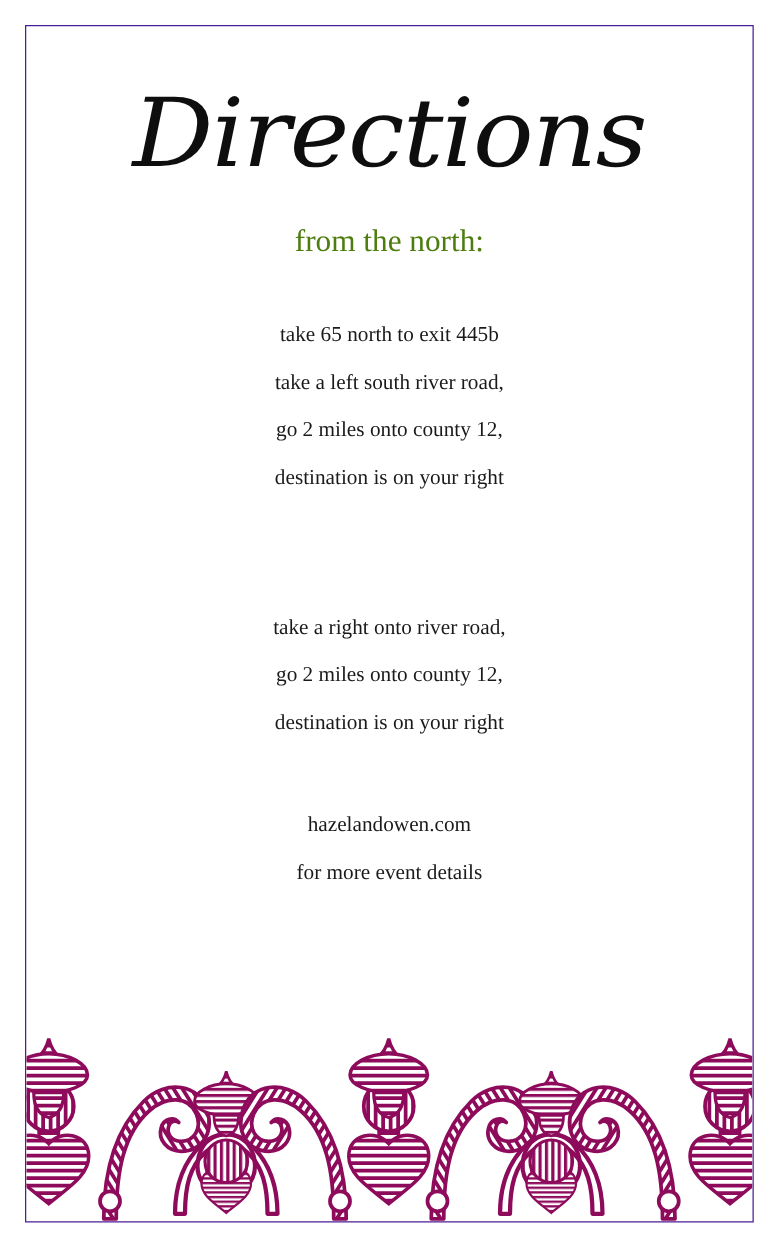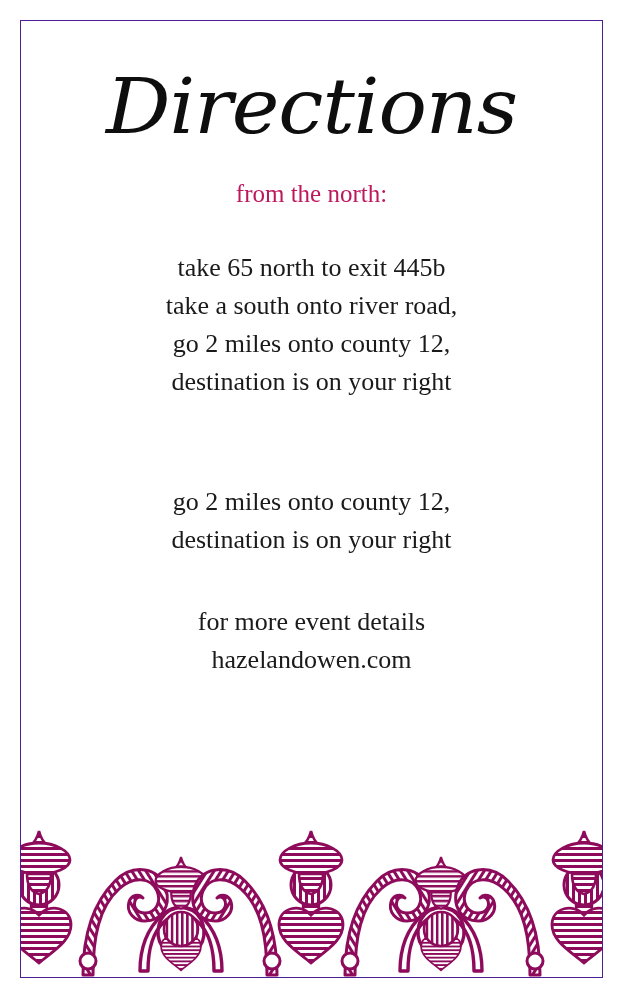--- a/index.html
+++ b/index.html
@@ -44,26 +44,26 @@
     letter-spacing: -1px;
     color: #0e0e0e;
     margin: 0;
     padding-top: 48px;
     transform: scaleX(1.06);
   }
 
   .heading {
     font-size: 25px;
     line-height: 1.2;
-    color: #be185d;
+    color: #4d7c0f;
     margin: 0;
   }
 
   .line {
-    font-size: 26px;
+    font-size: 17px;
     line-height: 38px;
     color: #1a1a1a;
     margin: 0;
     white-space: nowrap;
   }
 
   .block {
     margin: 0;
   }
 
@@ -96,38 +96,39 @@
   <div id="content">
 
     <h1 class="title">Directions</h1>
 
     <div class="sp-after-title"></div>
 
     <div class="block">
       <p class="heading">from the north:</p>
       <div class="sp-head-body"></div>
       <p class="line">take 65 north to exit 445b</p>
-      <p class="line">take a south onto river road,</p>
+      <p class="line">take a left south river road,</p>
       <p class="line">go 2 miles onto county 12,</p>
       <p class="line">destination is on your right</p>
     </div>
 
     <div class="sp-section"></div>
 
     <div class="block">
       <div class="sp-head-body"></div>
+      <p class="line">take a right onto river road,</p>
       <p class="line">go 2 miles onto county 12,</p>
       <p class="line">destination is on your right</p>
     </div>
 
     <div class="sp-before-web"></div>
 
     <div class="block">
+      <p class="line">hazelandowen.com</p>
       <p class="line">for more event details</p>
-      <p class="line">hazelandowen.com</p>
     </div>
 
   </div>
 
   <div id="ornament">
     <svg viewBox="0 0 581 160" xmlns="http://www.w3.org/2000/svg">
       <defs>
 
         <pattern id="hstripe" width="4" height="6" patternUnits="userSpaceOnUse">
           <rect x="0" y="0" width="4" height="6" fill="#ffffff"></rect>

